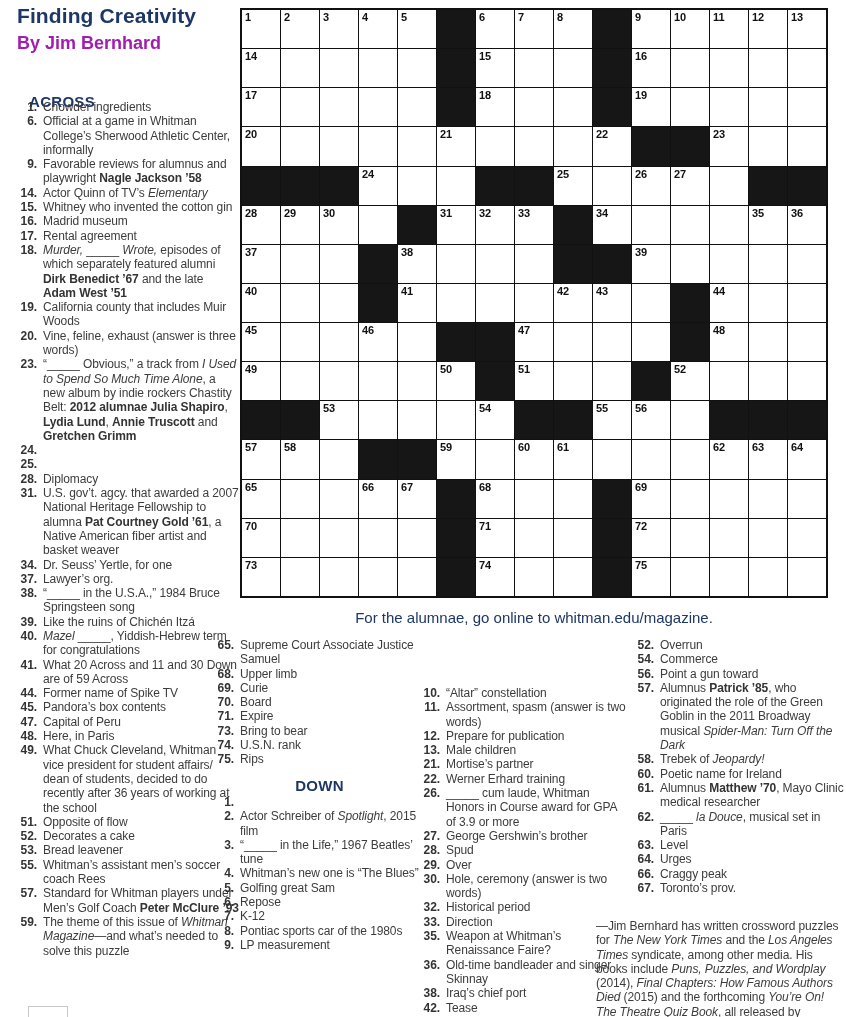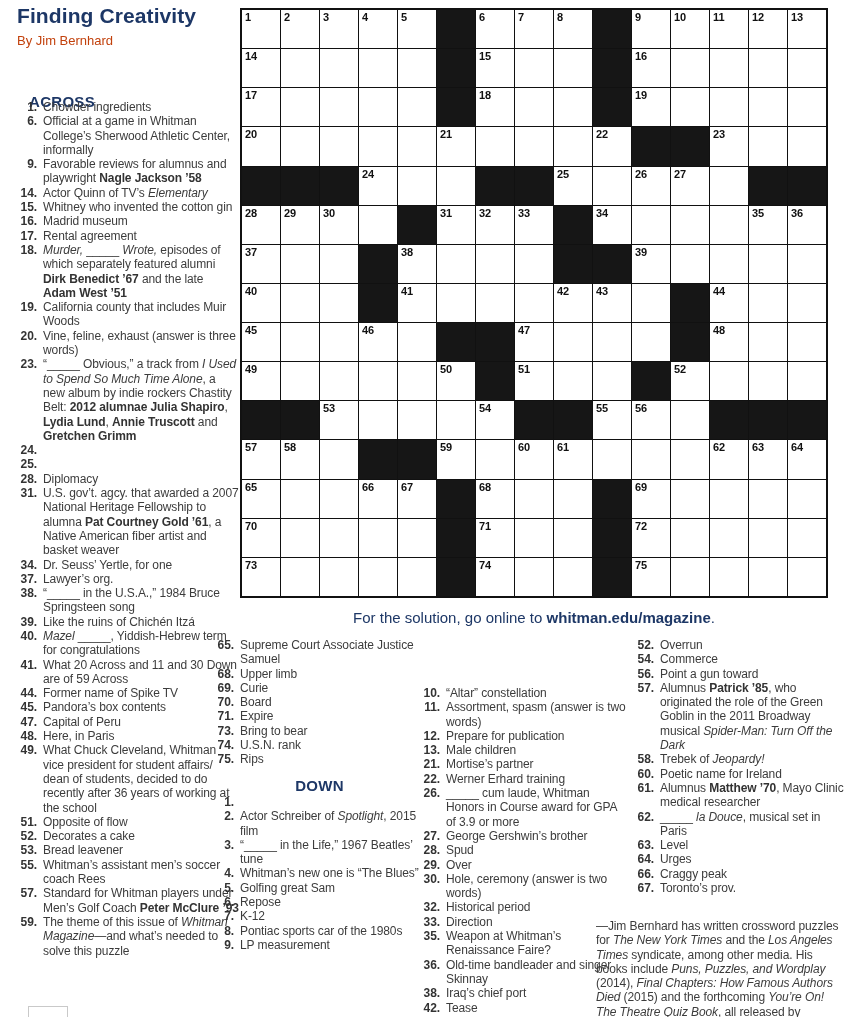--- a/index.html
+++ b/index.html
@@ -12,21 +12,21 @@
     width:846px;height:1017px;position:relative;background:#fff;
     font-family:"Liberation Sans",sans-serif;color:var(--ink);
     overflow:hidden;
   }
   .title{
     position:absolute;left:17px;top:4px;
     font-size:21px;font-weight:700;color:var(--navy);letter-spacing:.1px;
   }
   .byline{
     position:absolute;left:17px;top:33px;
-    font-size:13px;font-weight:400;color:#c2410c;
+    font-size:18px;font-weight:700;color:#a21caf;
   }
   .sec-heading{
     font-size:15px;font-weight:700;color:var(--navy);
     letter-spacing:.3px;margin:12px;
   }
   .across-heading{position:absolute;left:17px;top:81px;}
   .down-heading{margin:12px 0 2px 9px;text-align:center;}
   .col{
     position:absolute;font-size:12px;line-height:14.3px;
     color:var(--ink);letter-spacing:-.1px;
@@ -51,21 +51,21 @@
   .cell{background:#fff;position:relative;}
   .cell.black{background:var(--cellblack);}
   .cellnum{
     position:absolute;top:1px;left:3px;
     font-size:11px;font-weight:600;color:#111;line-height:1.1;
   }
   .solution{
     position:absolute;left:240px;top:609px;width:588px;text-align:center;
     font-size:15px;font-weight:500;color:var(--navy);
   }
-  .sol-link{font-weight:700;color:var(--navy);text-decoration:none;cursor:pointer;margin-top:8px;}
+  .sol-link{font-weight:400;color:var(--navy);text-decoration:none;cursor:pointer;margin-top:8px;}
   .note{
     position:absolute;left:596px;top:919px;width:248px;
     font-size:12px;line-height:14.3px;color:var(--ink);letter-spacing:-.1px;
   }
   .corner-box{
     position:absolute;left:28px;top:1006px;width:38px;height:16px;
     border:1px solid #c9c9c9;background:#fff;
   }
 </style>
 </head>
@@ -576,21 +576,21 @@
     <div class="cell black"></div>
     <div class="cell">
       <span class="cellnum">75</span>
     </div>
     <div class="cell"></div>
     <div class="cell"></div>
     <div class="cell"></div>
     <div class="cell"></div>
   </div>
 
-<div class="solution"><span>For the solution, go online to </span><a class="sol-link">whitman.edu/magazine</a><span>.</span></div>
+<div class="solution"><span>For the alumnae, go online to </span><a class="sol-link">whitman.edu/magazine</a><span>.</span></div>
 
 <div class="col col2">
   <div id="across-col2">
       <div class="clue">
         <span class="cnum">65.</span>
         <span class="ctext">Supreme Court Associate Justice Samuel</span>
       </div>
       <div class="clue">
         <span class="cnum">68.</span>
         <span class="ctext">Upper limb</span>

